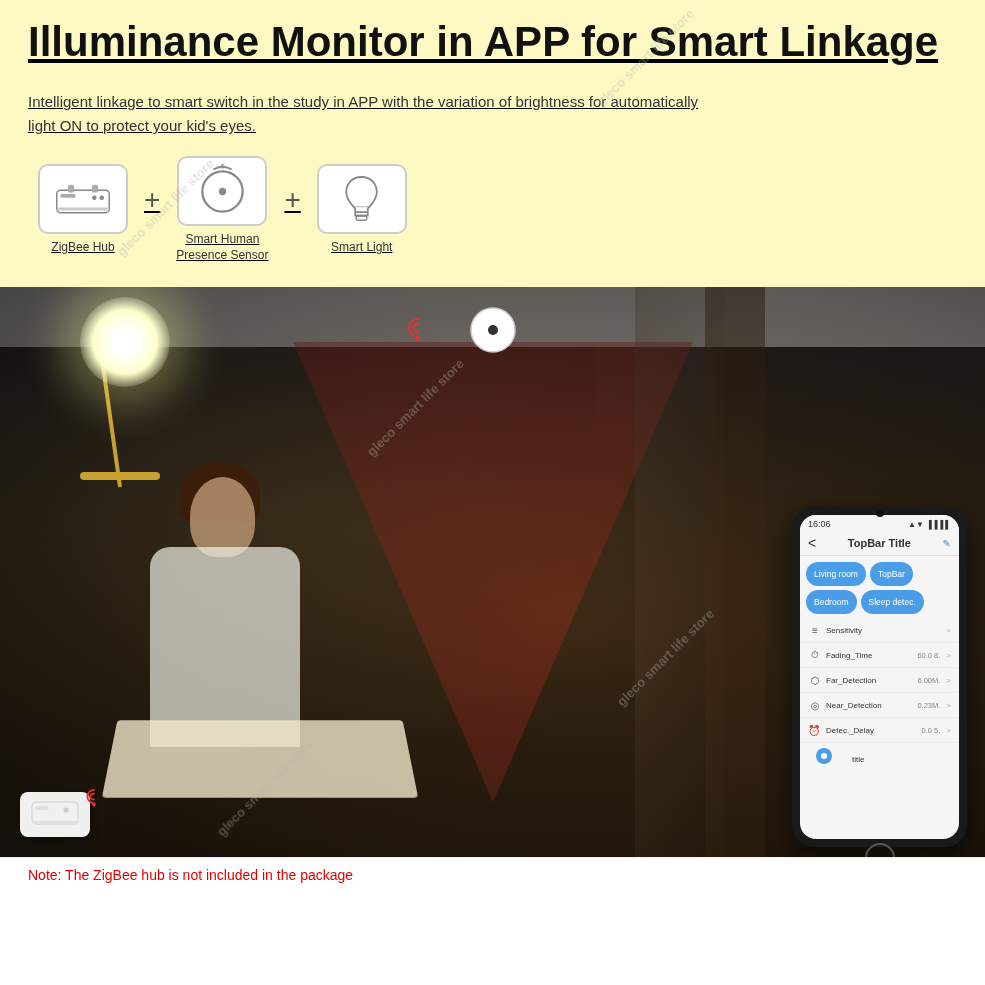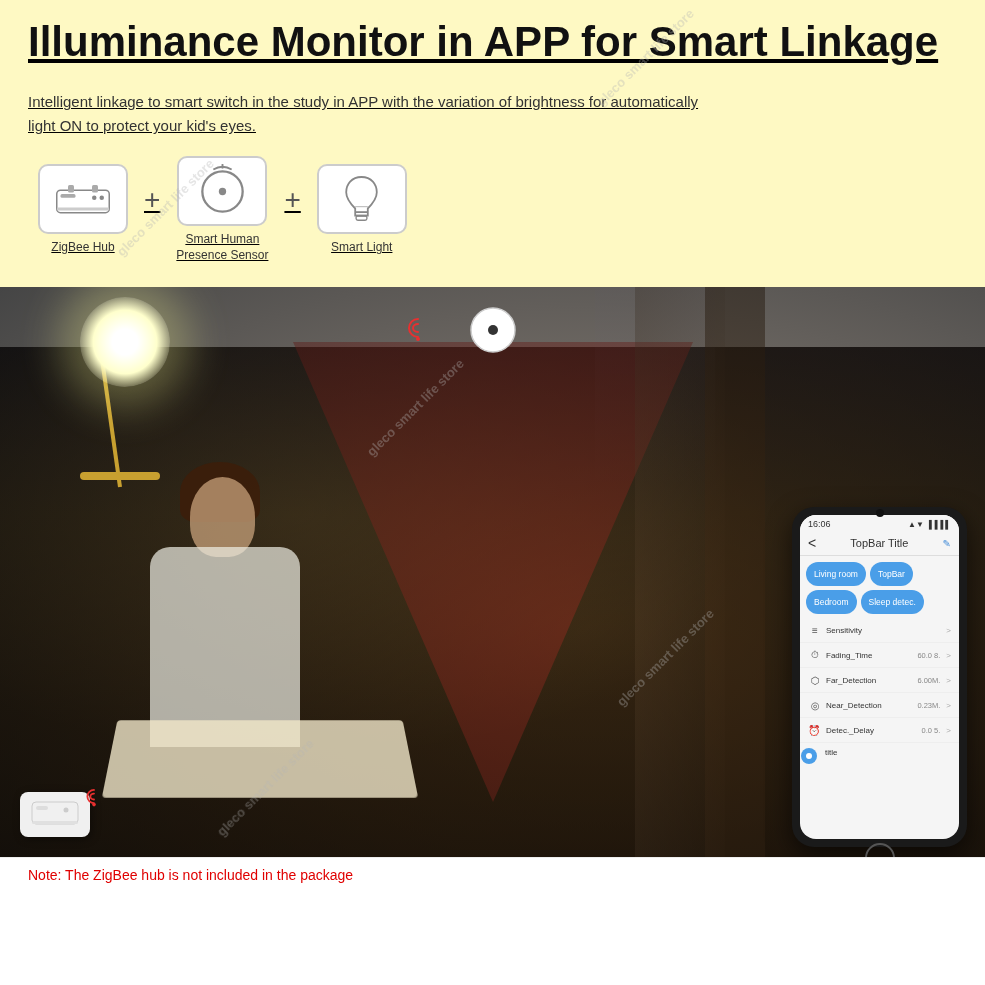--- a/index.html
+++ b/index.html
@@ -222,21 +222,21 @@
       gap: 4px;
     }
 
     .nav-back {
       font-size: 14px;
       color: #333;
     }
 
     .nav-title {
       font-size: 11px;
-      font-weight: normal;
+      font-weight: bold;
       color: #333;
       flex: 1;
       text-align: center;
     }
 
     .nav-edit {
       font-size: 10px;
       color: #4a90d9;
     }
 
@@ -300,23 +300,23 @@
     }
 
     .setting-arrow {
       font-size: 8px;
       color: #aaa;
     }
 
     
     .toggle-row {
       display: flex;
-      align-items: flex-start;
-      padding: 5px 1px;
-      gap: 8px;
+      align-items: flex-end;
+      padding: 5px 16px;
+      gap: 20px;
       background: #f5f5f5;
     }
 
     .toggle-circle {
       width: 16px;
       height: 16px;
       border-radius: 50%;
       background: #4a9ee8;
       display: flex;
       align-items: center;

